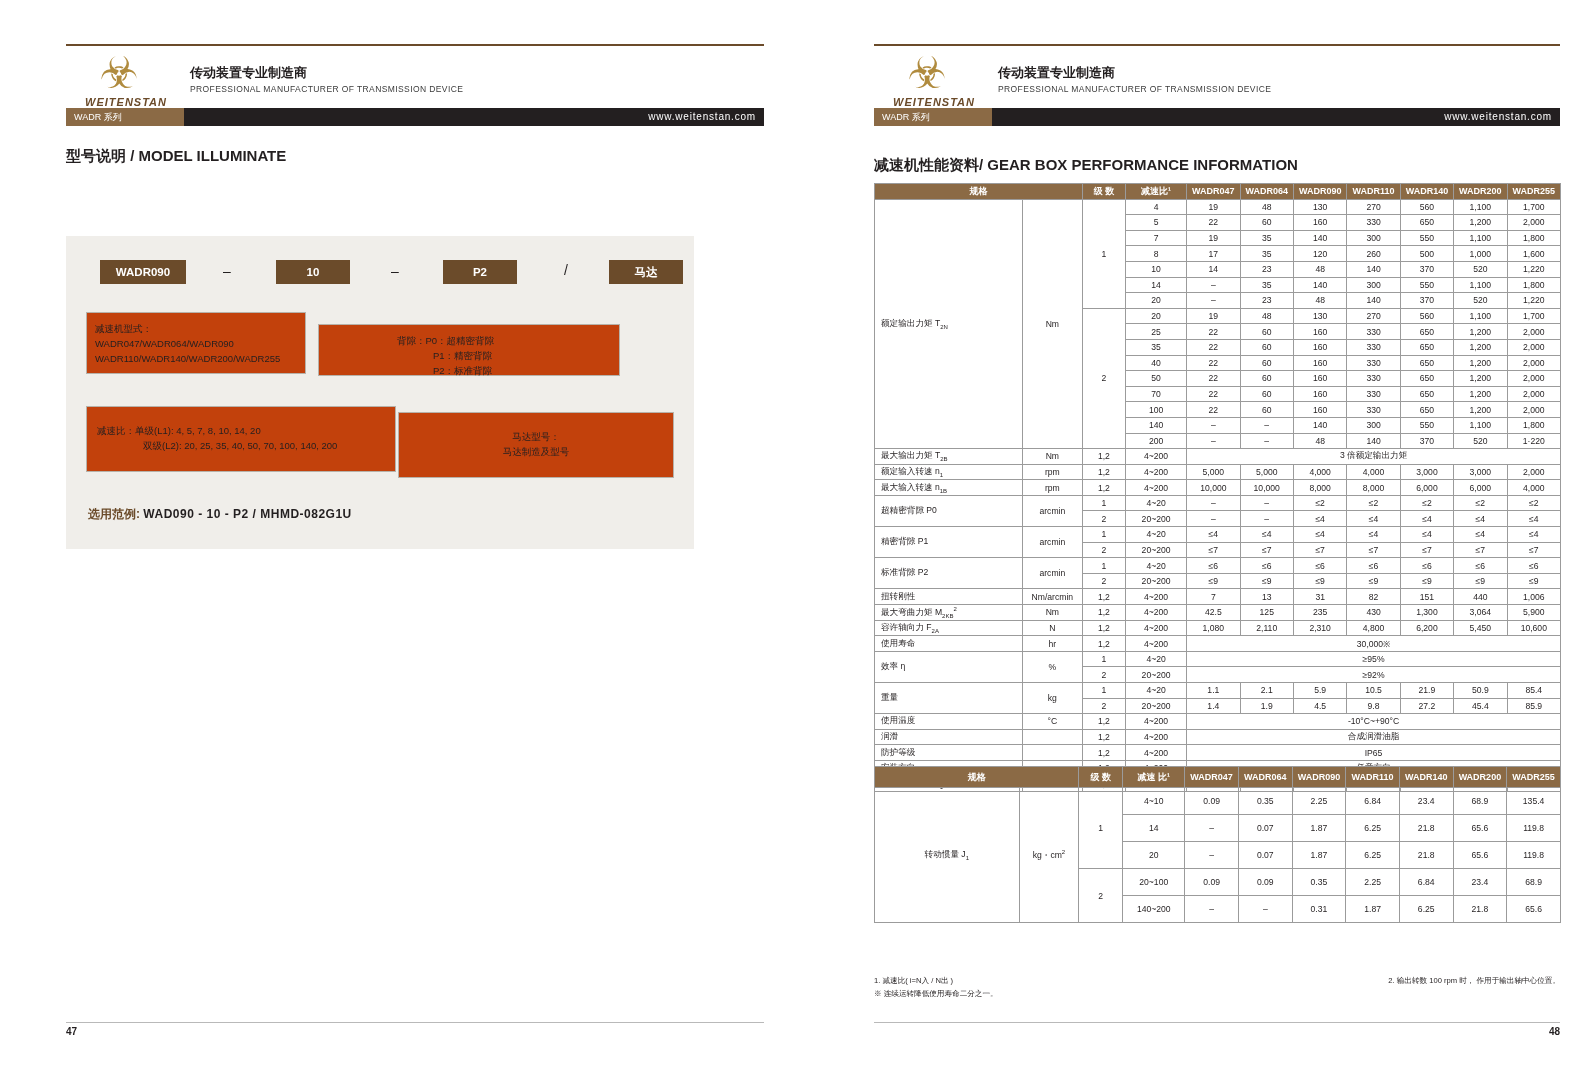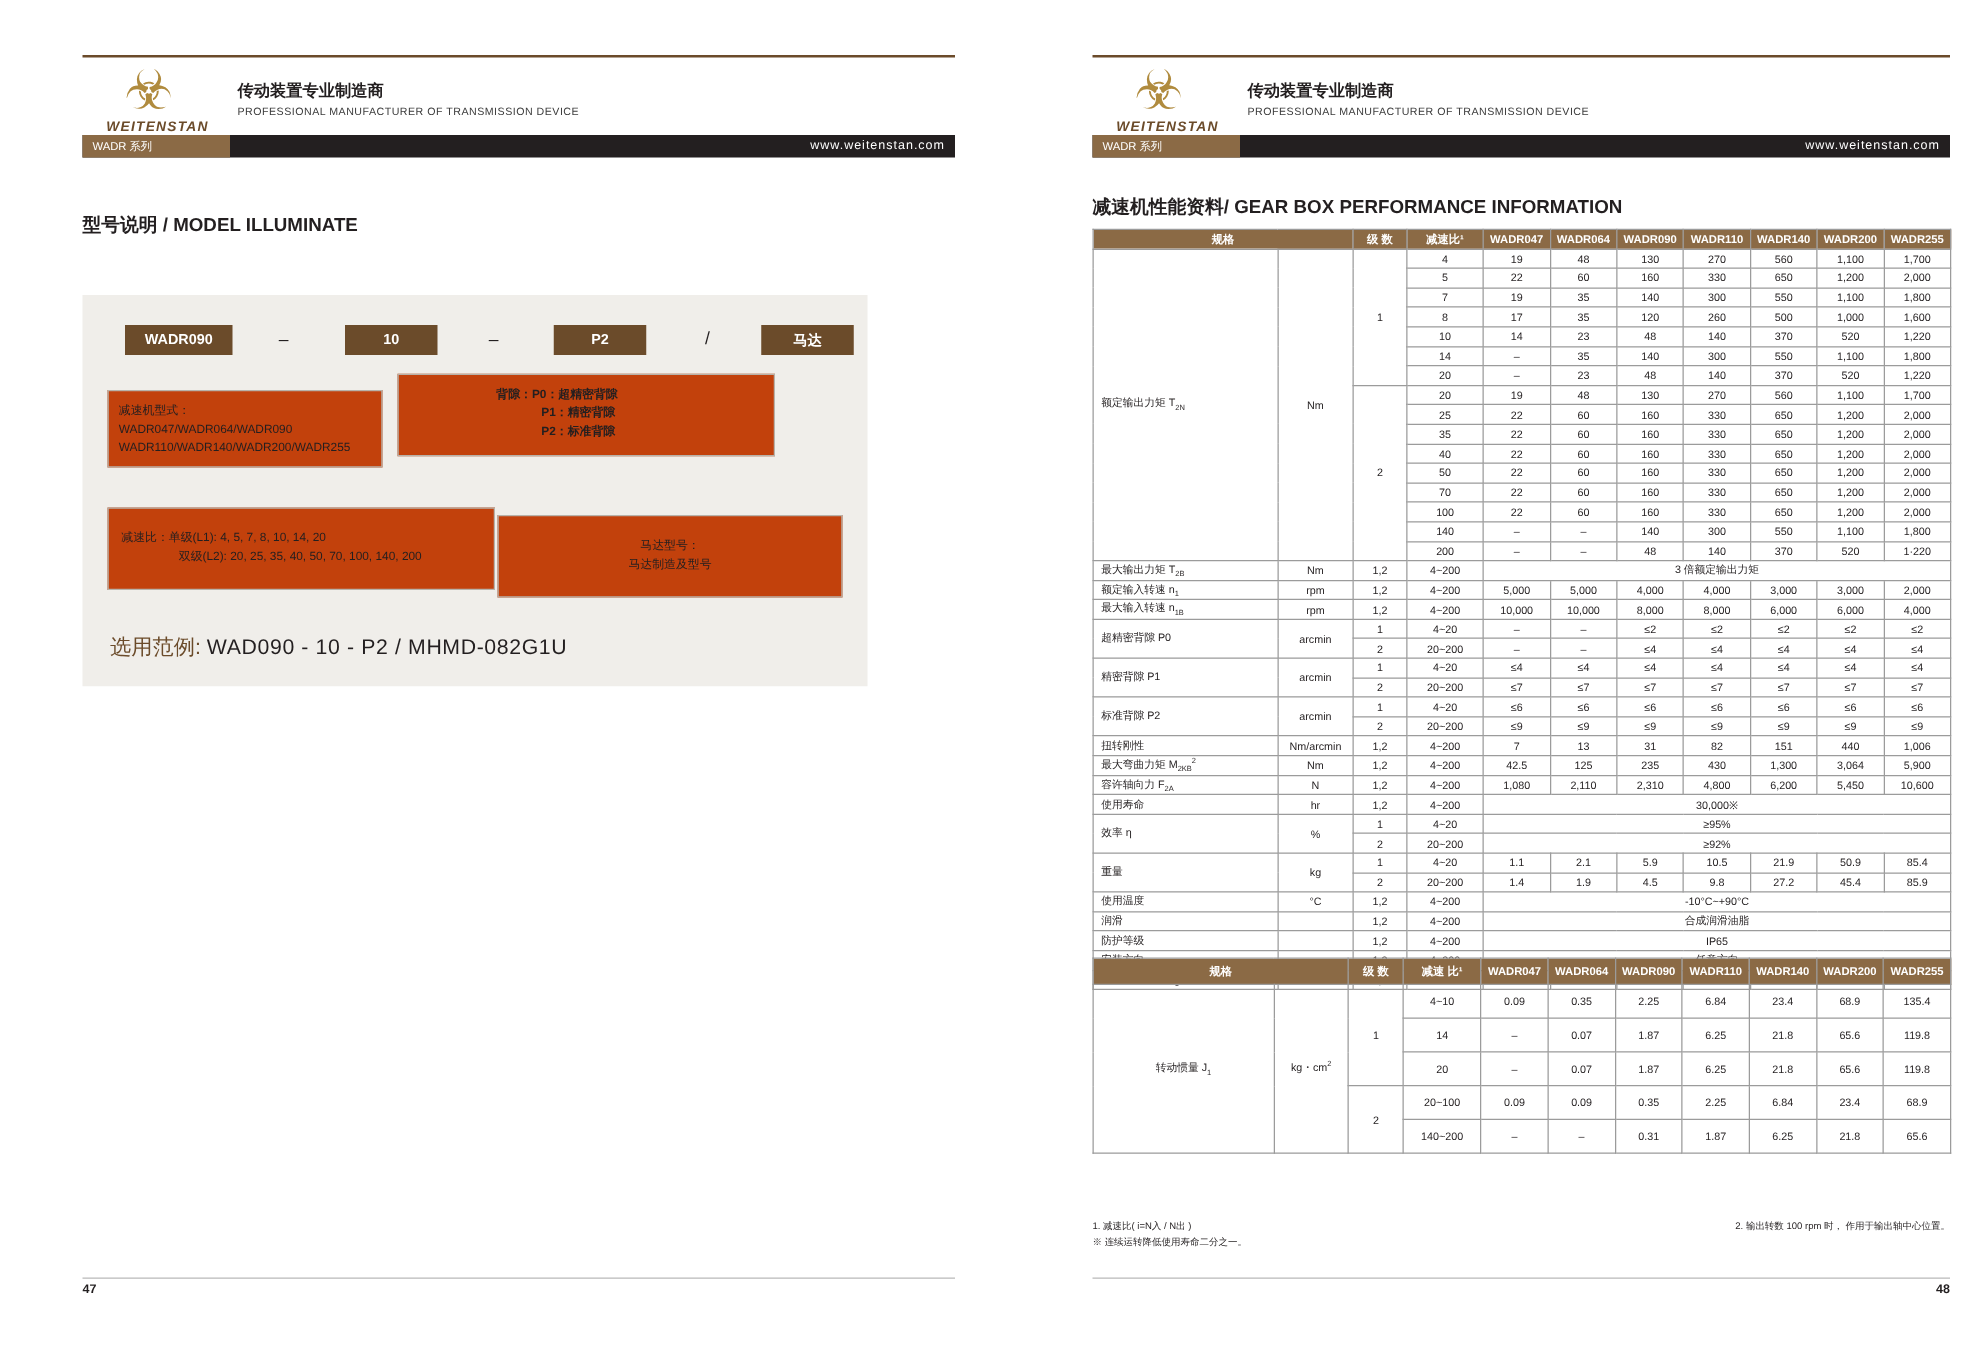--- a/index.html
+++ b/index.html
@@ -23,32 +23,32 @@
   .pgno{position:absolute;bottom:48px;font-size:10px;font-weight:bold;color:#231f20;}
   .pgno.l{left:66px;}
   .pgno.r{right:28px;}
   .botrule{position:absolute;left:66px;right:30px;bottom:62px;height:1px;background:#b9b9b9;}
   .botrule.r2{left:874px;right:28px;}
 
   
   h2.sec{position:absolute;font-size:15px;font-weight:bold;margin:0;}
   .sec .cn{color:#231f20;}
   .sec .en{color:#231f20;}
-  #model-title{left:66px;top:171px;}
+  #model-title{left:66px;top:147px;}
   .modelbox{position:absolute;left:66px;top:236px;width:628px;height:313px;background:#f0eeea;}
 
   .code-row{position:absolute;left:20px;top:24px;width:596px;height:26px;}
   .chip{position:absolute;height:24px;background:#6b4b2a;color:#fff;font-size:11.5px;font-weight:bold;display:flex;align-items:center;justify-content:center;}
   .dash{position:absolute;top:3px;font-size:14px;color:#231f20;}
   .slash{position:absolute;top:2px;font-size:14px;color:#231f20;}
 
   .wbox{position:absolute;background:#c2410c;border:1px solid #b7b2aa;box-sizing:border-box;}
   .wbox .t{font-size:9.5px;line-height:15px;color:#231f20;}
 
-  .example{position:absolute;left:22px;top:270px;font-size:17px;font-weight:normal;color:#6b4b2a;}
+  .example{position:absolute;left:22px;top:270px;font-size:12px;font-weight:bold;color:#6b4b2a;}
   .example .val{color:#231f20;letter-spacing:.5px;}
 
   
   #perf-title{left:874px;top:156px;}
   .tbl{position:absolute;border-collapse:collapse;font-size:8.6px;}
   .tbl td,.tbl th{border:1px solid #9b9b9b;padding:0;text-align:center;vertical-align:middle;height:14.6px;}
   .tbl th{background:#8b6a45;color:#ffffff;font-weight:bold;font-size:9px;}
   .tbl td.lbl{background:#ffffff;text-align:left;padding-left:6px;font-size:8.6px;}
   .tbl td.num{text-align:center;}
   #perf-table{left:874px;top:183px;width:687px;}
@@ -98,21 +98,21 @@
     </div>
 
     <div class="wbox" style="left:20px;top:76px;width:220px;height:62px;">
       <div class="t" style="padding:8px 0 0 8px;">
         <div>减速机型式：</div>
         <div>WADR047/WADR064/WADR090</div>
         <div>WADR110/WADR140/WADR200/WADR255</div>
       </div>
     </div>
 
-    <div class="wbox" style="left:252px;top:63px;width:302px;height:66px;font-weight:bold;">
+    <div class="wbox" style="left:252px;top:88px;width:302px;height:52px;">
       <div class="t" style="padding:8px 0 0 78px;">
         <div>背隙：P0：超精密背隙</div>
         <div style="padding-left:36px;">P1：精密背隙</div>
         <div style="padding-left:36px;">P2：标准背隙</div>
       </div>
     </div>
 
     <div class="wbox" style="left:20px;top:170px;width:310px;height:66px;">
       <div class="t" style="padding:16px 0 0 10px;">
         <div>减速比：单级(L1): 4, 5, 7, 8, 10, 14, 20</div>

